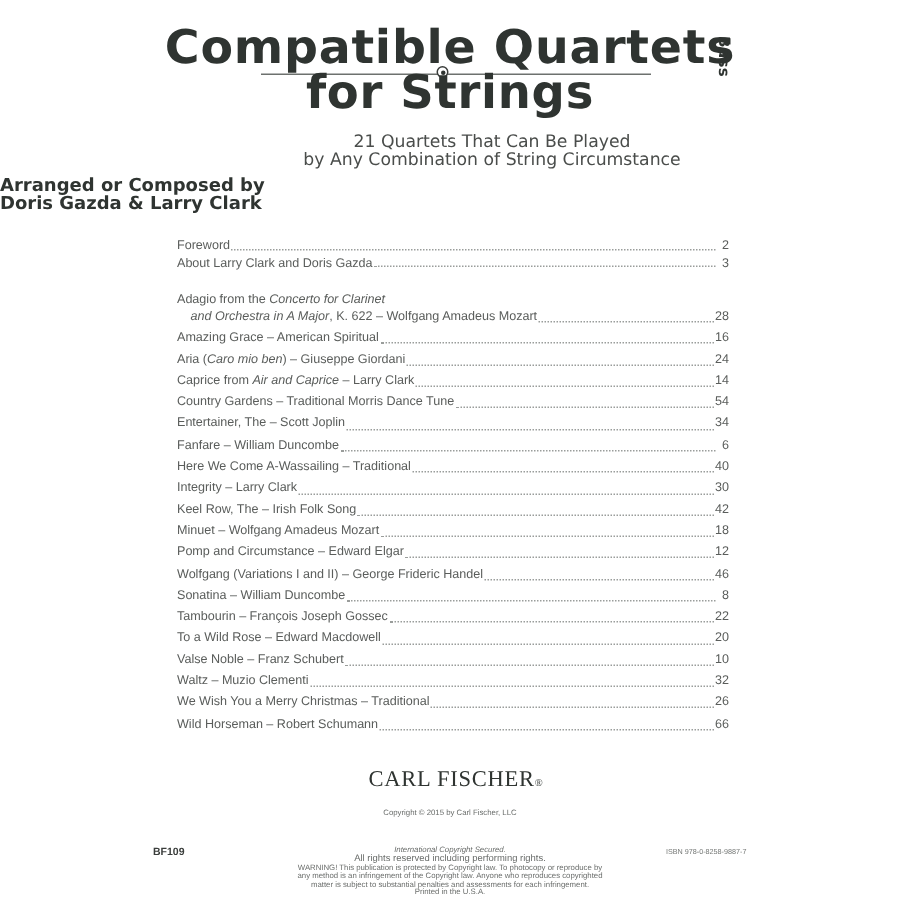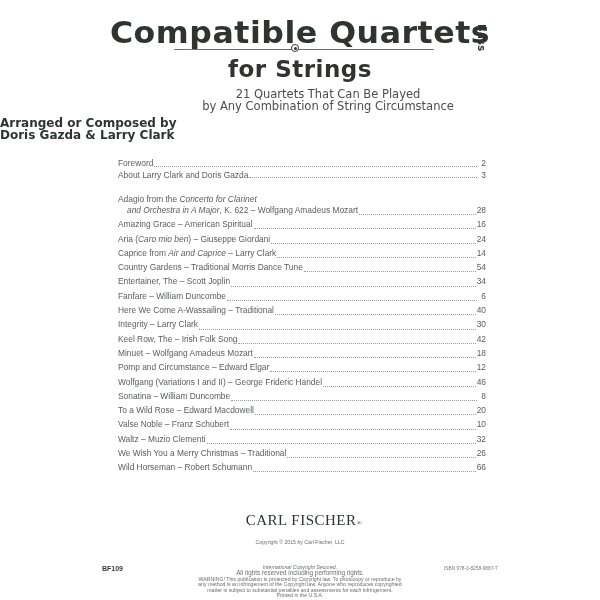--- a/index.html
+++ b/index.html
@@ -10,21 +10,21 @@
       color: #3a3d3b;
     }
     .page { position: absolute; inset: 0; }
 
     .title-line {
       position: absolute; left: 0; width: 600px; text-align: center;
       font-family: "DejaVu Sans", sans-serif; font-weight: bold;
       color: #2f3431; letter-spacing: 0.5px;
     }
     .title-1 { top: 14px; font-size: 31px; transform: scaleX(1.02); }
-    .title-2 { top: 56px; font-size: 23px; }
+    .title-2 { top: 44px; font-size: 31px; }
     .title-rule {
       position: absolute; top: 49px; left: 174px; width: 260px; height: 1px;
       background: #6d716e;
     }
     .title-dot {
       position: absolute; top: 44px; left: 291px; width: 8px; height: 8px;
       border-radius: 50%; border: 1px solid #3a3d3b; background: #fff;
       box-sizing: border-box;
     }
     .title-dot::after {
@@ -195,20 +195,25 @@
     </div>
     <div class="toc-row">
       <span class="label">Wolfgang (Variations I and II) – George Frideric Handel</span>
       <span class="leader"></span>
       <span class="pg">46</span>
     </div>
     <div class="toc-row">
       <span class="label">Sonatina – William Duncombe</span>
       <span class="leader"></span>
       <span class="pg">8</span>
+    </div>
+    <div class="toc-row">
+      <span class="label">Tambourin – François Joseph Gossec</span>
+      <span class="leader"></span>
+      <span class="pg">22</span>
     </div>
     <div class="toc-row">
       <span class="label">To a Wild Rose – Edward Macdowell</span>
       <span class="leader"></span>
       <span class="pg">20</span>
     </div>
     <div class="toc-row">
       <span class="label">Valse Noble – Franz Schubert</span>
       <span class="leader"></span>
       <span class="pg">10</span>

